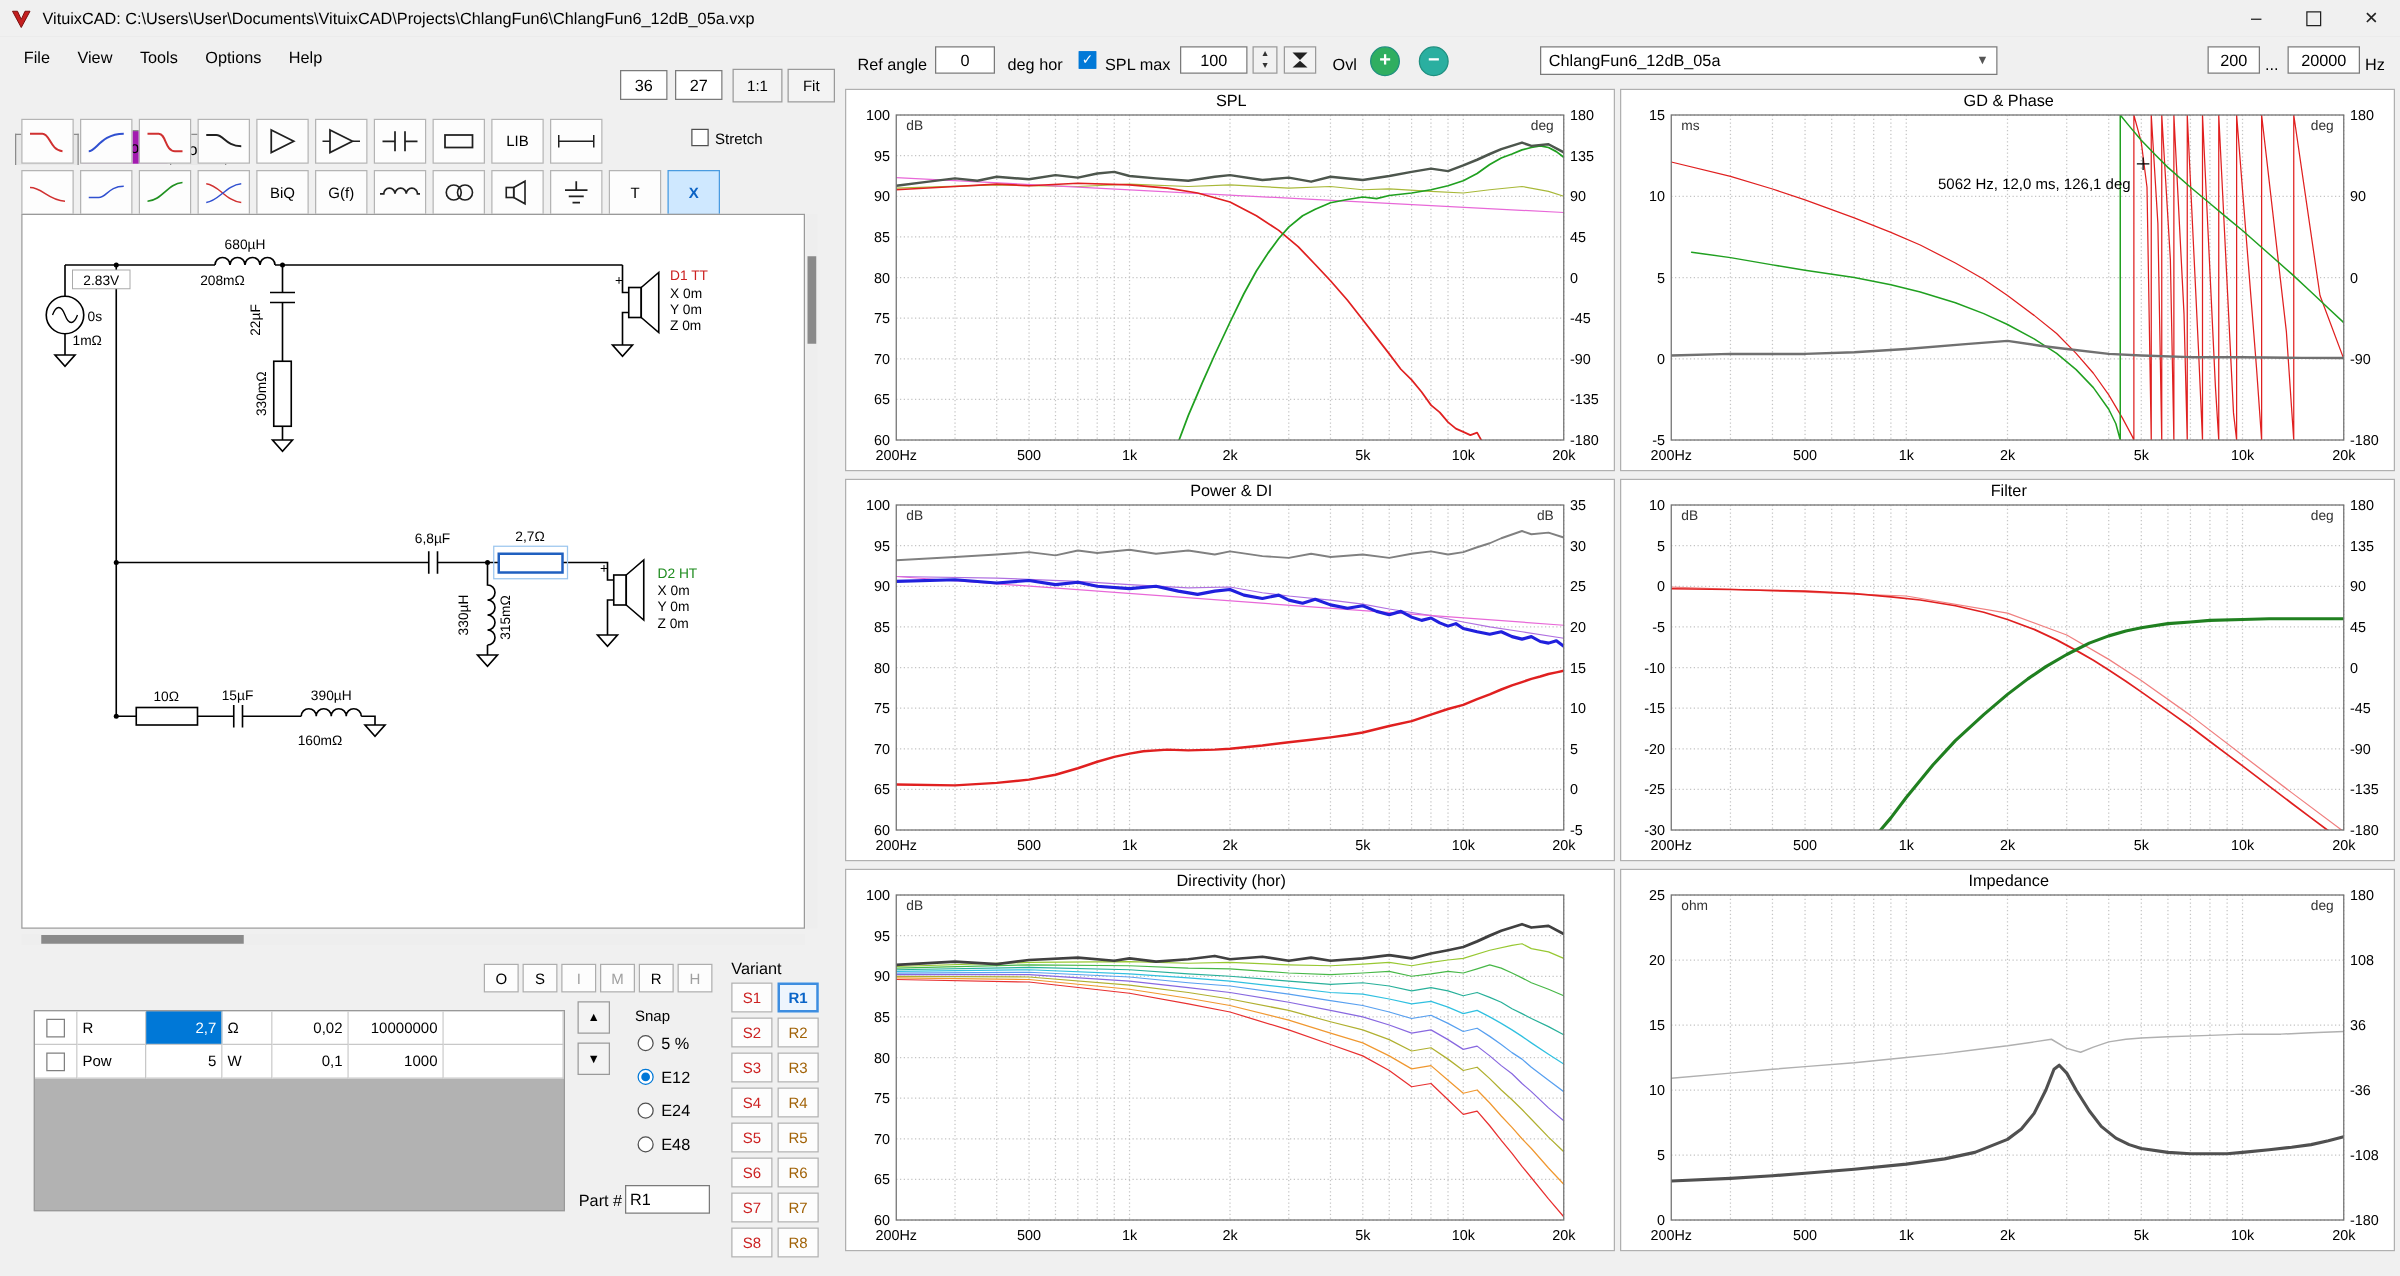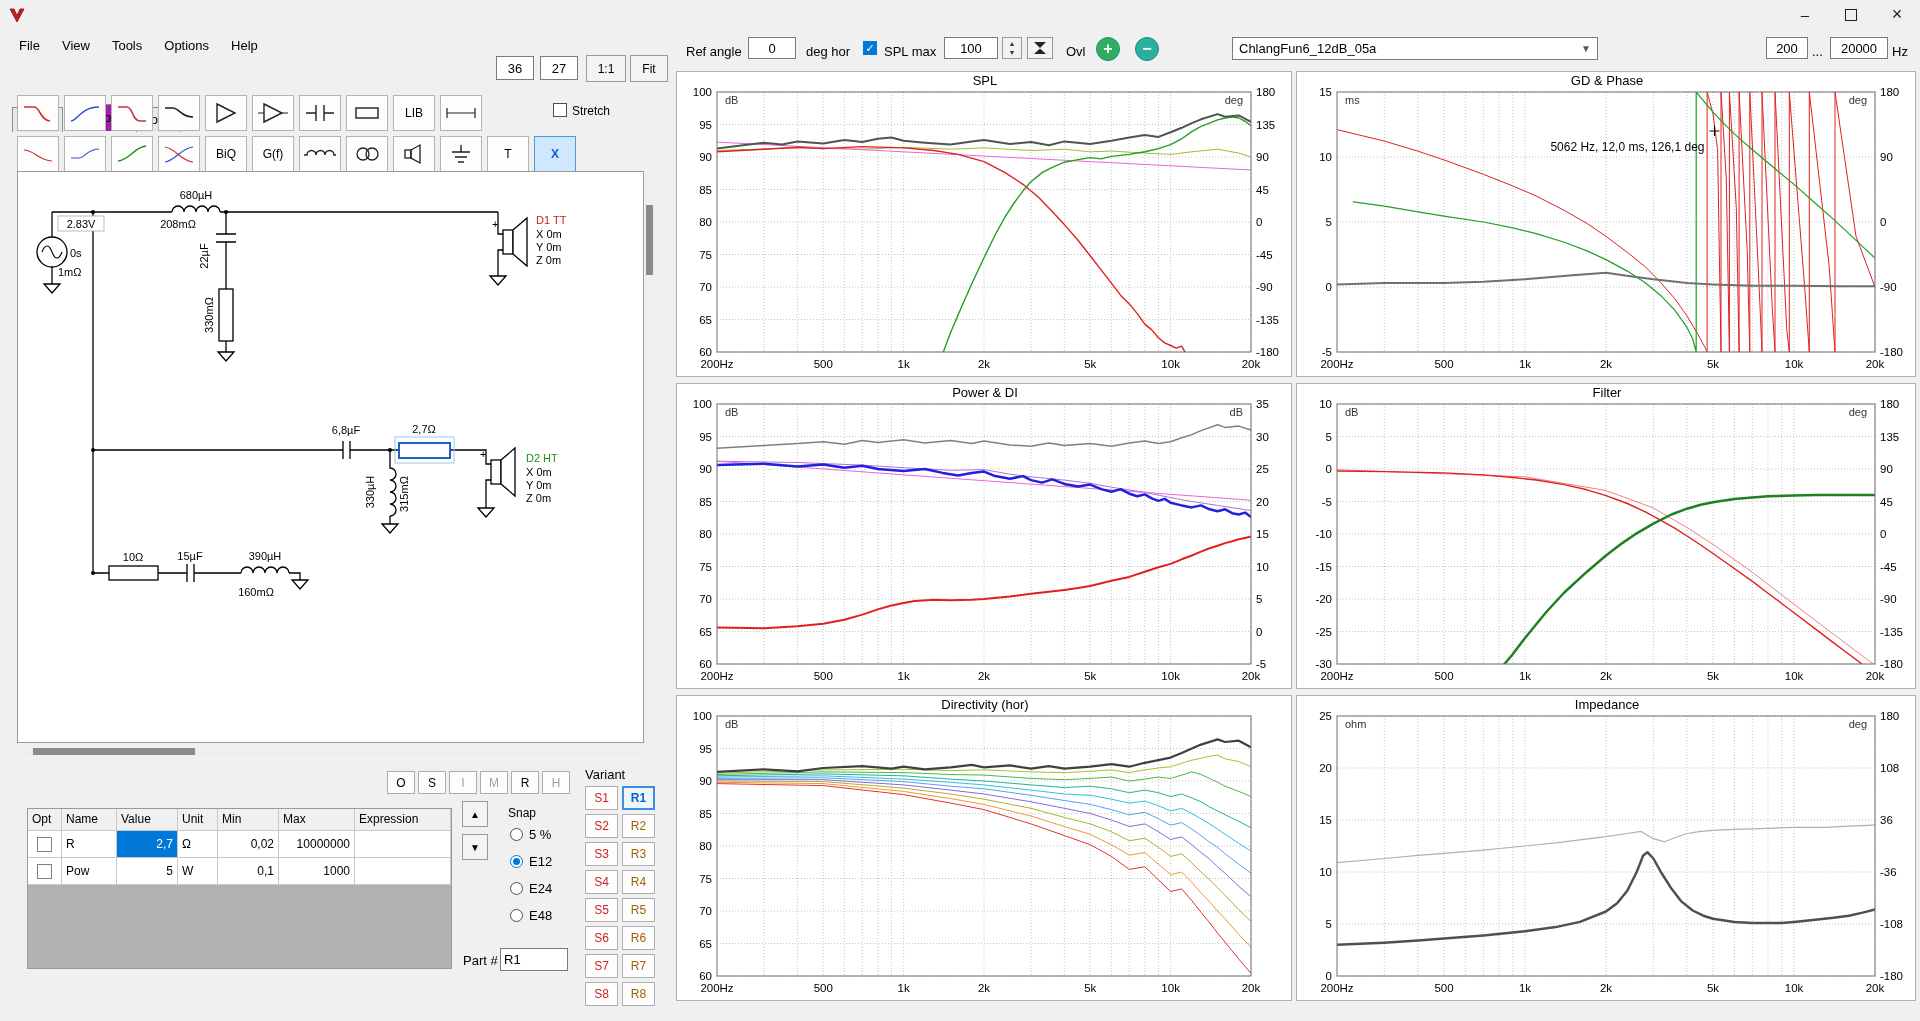--- a/index.html
+++ b/index.html
@@ -62,20 +62,21 @@
   svg text{font-family:"Liberation Sans",sans-serif;}
   .schem text{font-size:11px;}
 </style>
 </head>
 <body>
 
 <div class="titlebar">
   <svg width="18" height="18" style="margin-left:8px">
     <path d="M2,3 L9,16 L16,3 L12,3 L9,9.5 L6,3 Z" fill="#c41e1e" stroke="#7a0f0f" stroke-width="0.8"></path>
   </svg>
+  <span class="ttl">VituixCAD: C:\Users\User\Documents\VituixCAD\Projects\ChlangFun6\ChlangFun6_12dB_05a.vxp</span>
   <div class="winbtns">
     <div class="winbtn">–</div>
     <div class="winbtn">
         <span class="maxbox"></span>
       </div>
     <div class="winbtn" style="font-size:18px;">×</div>
   </div>
 </div>
 
 <div class="menubar">
@@ -324,29 +325,20 @@
 
 <div id="modebtns">
     <div class="mbtn" style="left:387px;top:771px">O</div>
     <div class="mbtn" style="left:418px;top:771px">S</div>
     <div class="mbtn dis" style="left:449px;top:771px">I</div>
     <div class="mbtn dis" style="left:480px;top:771px">M</div>
     <div class="mbtn" style="left:511px;top:771px">R</div>
     <div class="mbtn dis" style="left:542px;top:771px">H</div>
   </div>
 <div class="ptable" id="ptable">
-    <div class="prow">
-      <div class="pcell hdr" style="width:34px;height:22px">Opt</div>
-      <div class="pcell hdr" style="width:55px;height:22px">Name</div>
-      <div class="pcell hdr" style="width:61px;height:22px">Value</div>
-      <div class="pcell hdr" style="width:40px;height:22px">Unit</div>
-      <div class="pcell hdr" style="width:61px;height:22px">Min</div>
-      <div class="pcell hdr" style="width:76px;height:22px">Max</div>
-      <div class="pcell hdr" style="width:96px;height:22px">Expression</div>
-    </div>
     <div class="prow">
       <div class="pcell" style="width:34px;height:27px">
         <div class="cbox"></div>
       </div>
       <div class="pcell" style="width:55px;height:27px">R</div>
       <div class="pcell num sel" style="width:61px;height:27px">2,7</div>
       <div class="pcell" style="width:40px;height:27px">Ω</div>
       <div class="pcell num" style="width:61px;height:27px">0,02</div>
       <div class="pcell num" style="width:76px;height:27px">10000000</div>
       <div class="pcell" style="width:96px;height:27px"></div>

